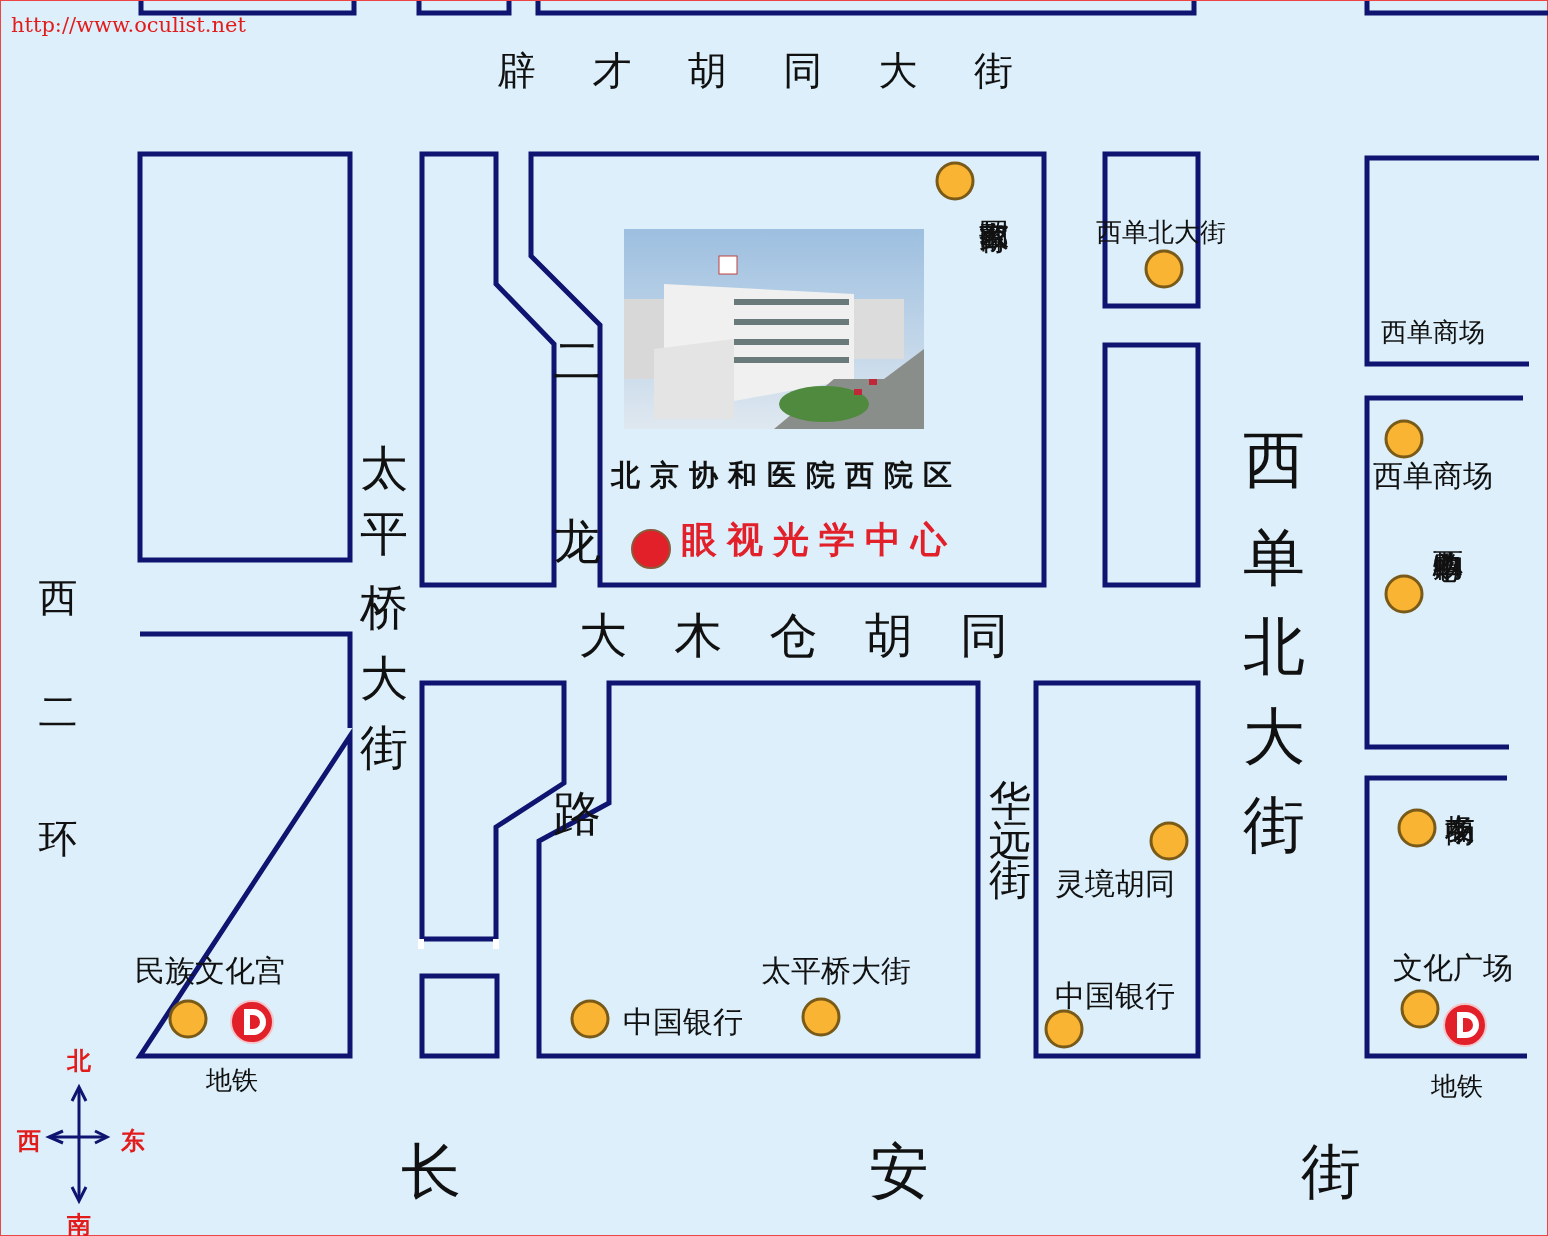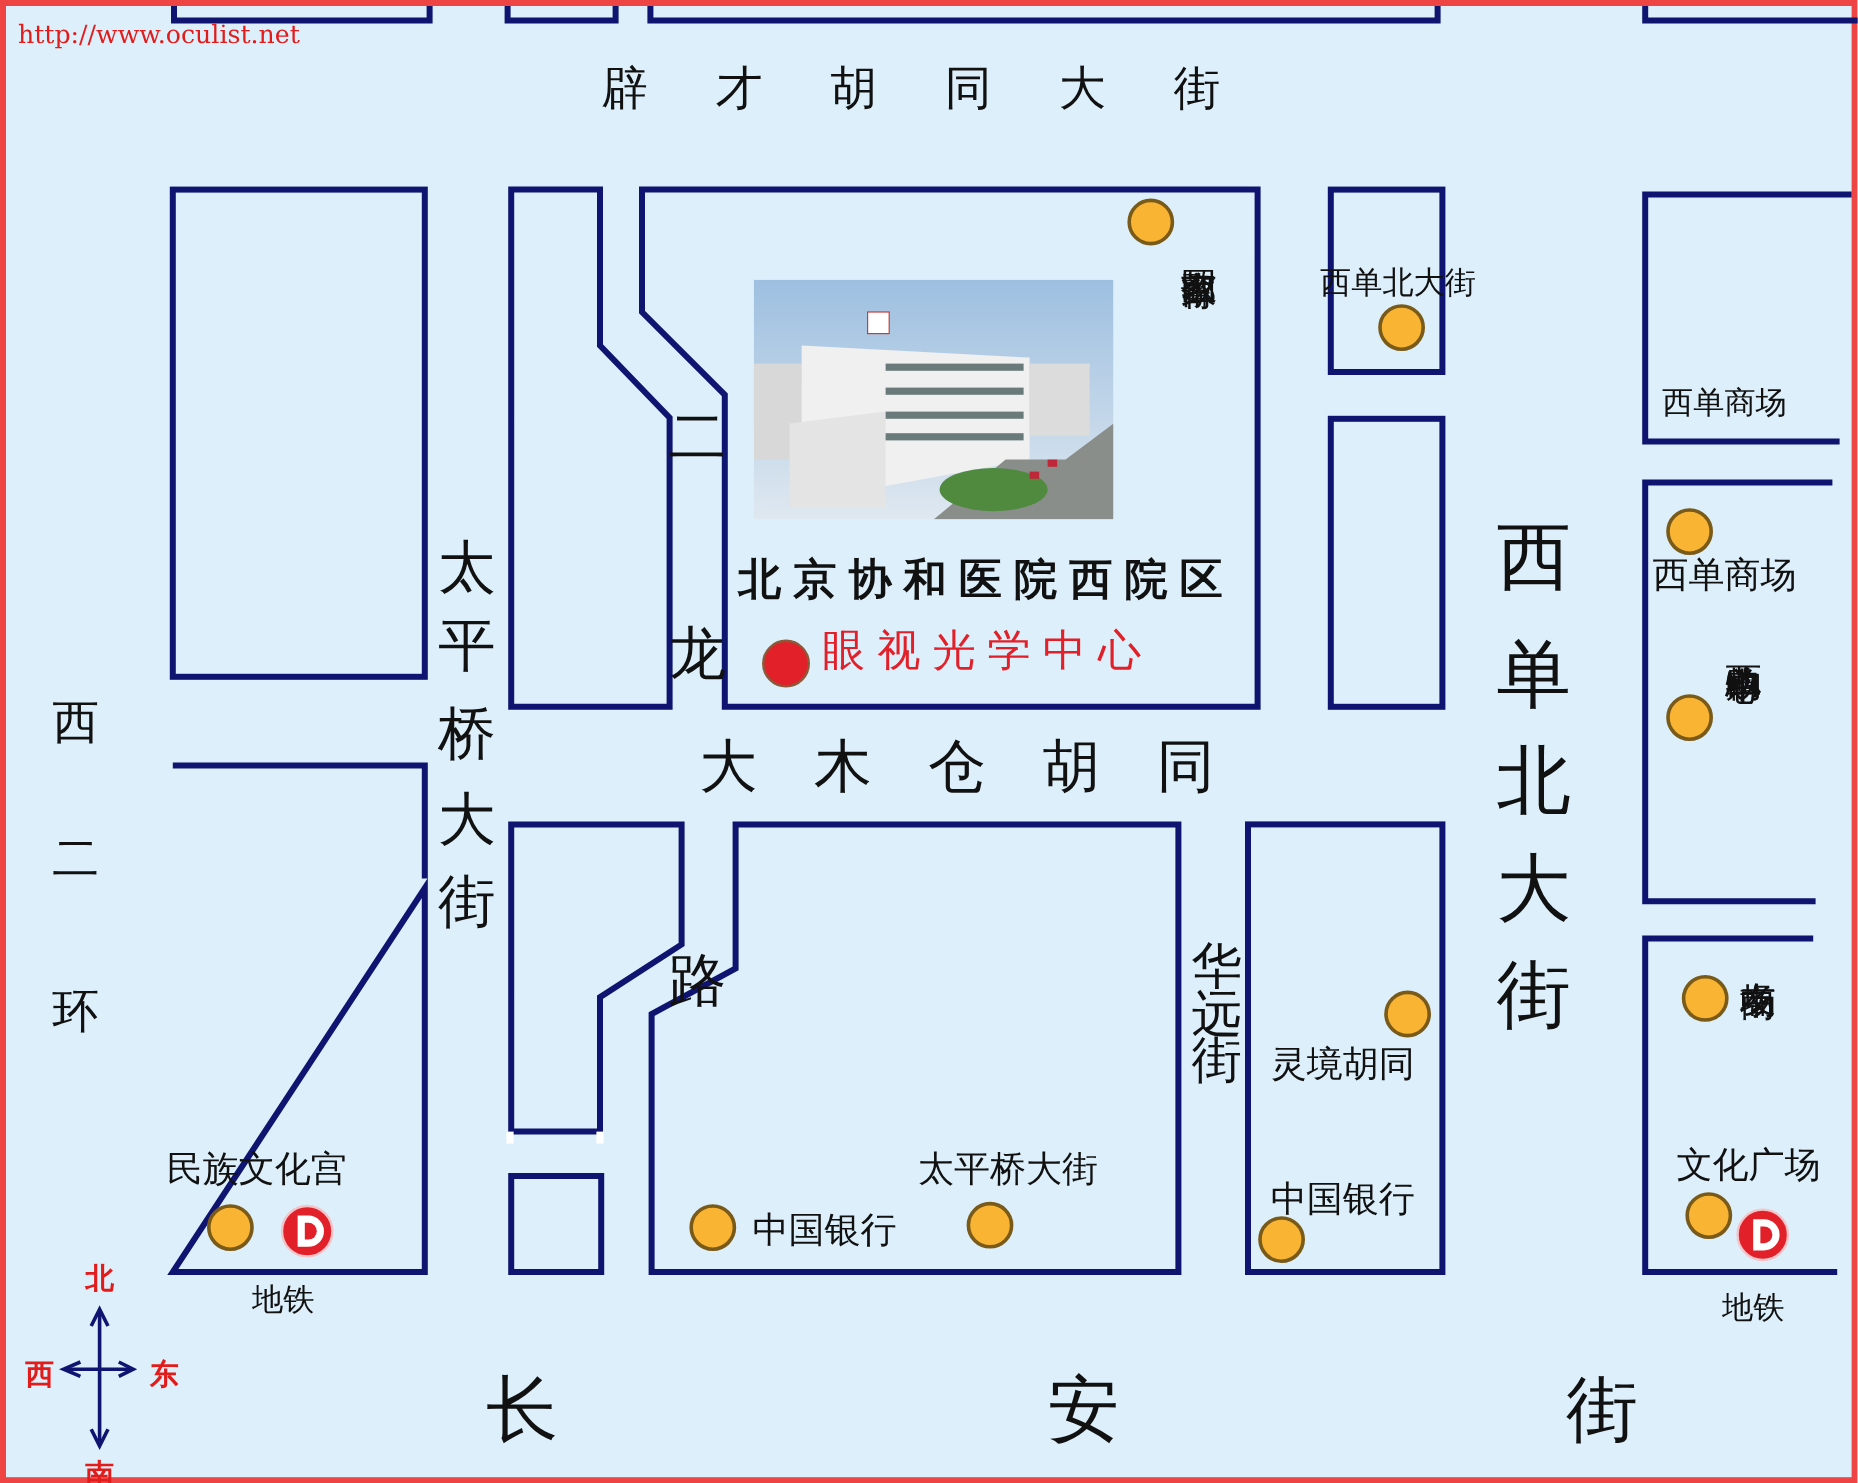--- a/index.html
+++ b/index.html
@@ -1,28 +1,28 @@
 <!DOCTYPE html>
 <html><head>
 <meta charset="utf-8">
 <style>
   html, body { margin: 0; padding: 0; background: #dceffa; }
   body { width: 1548px; height: 1236px; position: relative; overflow: hidden;
          font-family: "DejaVu Sans", sans-serif; }
   #map { position: absolute; left: 0; top: 0; width: 1548px; height: 1236px;
-         border: 5px solid #ef4444; box-sizing: border-box; }
+         border: 1px solid #ef4444; box-sizing: border-box; }
   .lbl { position: absolute; color: #111; white-space: nowrap; line-height: 1; }
   .big { font-size: 39px; }
   .mid { font-size: 48px; }
   .poi { font-size: 30px; }
   .small { font-size: 26px; }
   .vert { writing-mode: vertical-rl; text-orientation: upright; }
   .url { position: absolute; left: 10px; top: 12px; color: #e21b1b; font-family: "DejaVu Serif", serif; font-size: 21px; }
-  .hosp { font-family: "DejaVu Serif", serif; font-weight: bold; font-size: 36px; letter-spacing: 10px; color: #111; }
-  .center { font-family: "DejaVu Serif", serif; font-weight: normal; font-size: 36px; letter-spacing: 10px; color: #e1202a; }
+  .hosp { font-family: "DejaVu Serif", serif; font-weight: bold; font-size: 29px; letter-spacing: 10px; color: #111; }
+  .center { font-family: "DejaVu Serif", serif; font-weight: bold; font-size: 36px; letter-spacing: 10px; color: #e1202a; }
   .compass-lbl { position: absolute; color: #e21b1b; font-family: "DejaVu Serif", serif; font-weight: bold; font-size: 24px; }
   .photo { position: absolute; left: 623px; top: 228px; width: 300px; height: 200px; overflow: hidden; }
 </style>
 </head>
 <body>
 
 <div id="map">
 <svg width="1548" height="1236" style="position:absolute;left:0;top:0">
   <g fill="none" stroke="#0f1470" stroke-width="5">
 

